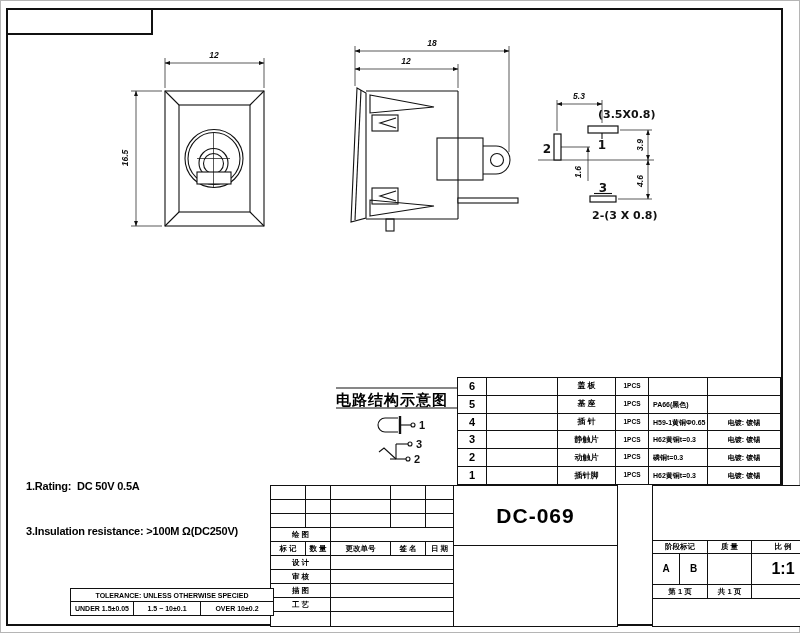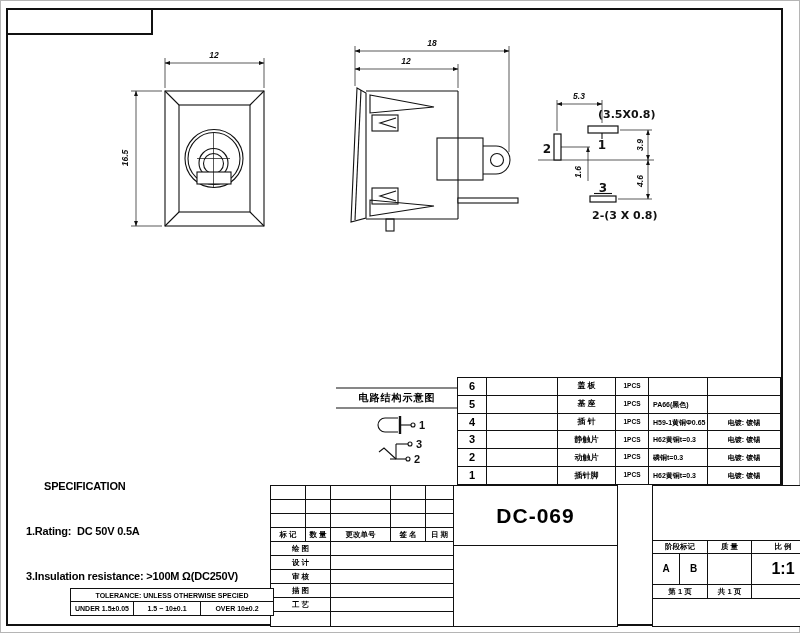--- a/index.html
+++ b/index.html
@@ -30,22 +30,22 @@
   .tb-left{left:270px;top:485px;width:183px;height:141px;}
   .tb-left td{font-size:7.5px;}
   .tb-mid{left:453px;top:485px;width:165px;height:141px;}
   .tb-mid .pn{font-size:21px;letter-spacing:1px;font-weight:bold;}
   .tb-right{left:652px;top:485px;width:162px;height:141px;}
   .tb-right td{font-size:7.5px;}
   .tb-right td.ab{font-size:10px;}
   .tb-right td.scale{font-size:16px;}
   .tol{left:70px;top:588px;width:203px;height:28px;}
   .tol td{font-size:7px;}
-  .schem-title{position:absolute;left:336px;top:391px;width:122px;text-align:center;
-               font-size:10px;font-weight:bold;letter-spacing:1px;}
+  .schem-title{position:absolute;left:336px;top:391px;width:122px;
+               font-size:15px;font-weight:bold;letter-spacing:1px;}
 </style>
 </head>
 <body>
 
 <div class="edge"></div>
 <div class="frame"></div>
 <div class="corner-box"></div>
 
 <svg class="draw" width="800" height="633" viewBox="0 0 800 633">
   <defs>
@@ -152,21 +152,20 @@
     <circle class="ln" cx="408" cy="459" r="2"></circle>
     <text class="termlbl" x="414" y="463" text-anchor="start">2</text>
     <line class="ln" x1="396" y1="444" x2="396" y2="459"></line>
     <path class="ln" d="M396,459 L384,448 L379,452"></path>
   </g>
 </svg>
 
 <div class="schem-title">电路结构示意图</div>
 
 <div class="spec">
-  <div class="t">SPECIFICATION</div>
   <div>1.Rating:  DC 50V 0.5A</div>
   <div>3.Insulation resistance: &gt;100M Ω(DC250V)</div>
   
   
   
 </div>
 
 <table class="parts">
   <colgroup>
       <col style="width:29px">
@@ -252,30 +251,30 @@
         <td></td>
       </tr>
   <tr style="height:14px">
         <td></td>
         <td></td>
         <td></td>
         <td></td>
         <td></td>
       </tr>
   <tr style="height:14px">
+        <td colspan="2">绘 图</td>
+        <td colspan="3"></td>
+      </tr>
+  <tr style="height:14px">
     <td>标 记</td>
     <td>数 量</td>
     <td>更改单号</td>
     <td>签 名</td>
     <td>日 期</td>
   </tr>
-  <tr style="height:14px">
-        <td colspan="2">绘 图</td>
-        <td colspan="3"></td>
-      </tr>
   <tr style="height:14px">
         <td colspan="2">设 计</td>
         <td colspan="3"></td>
       </tr>
   <tr style="height:14px">
         <td colspan="2">审 核</td>
         <td colspan="3"></td>
       </tr>
   <tr style="height:14px">
         <td colspan="2">描 图</td>

